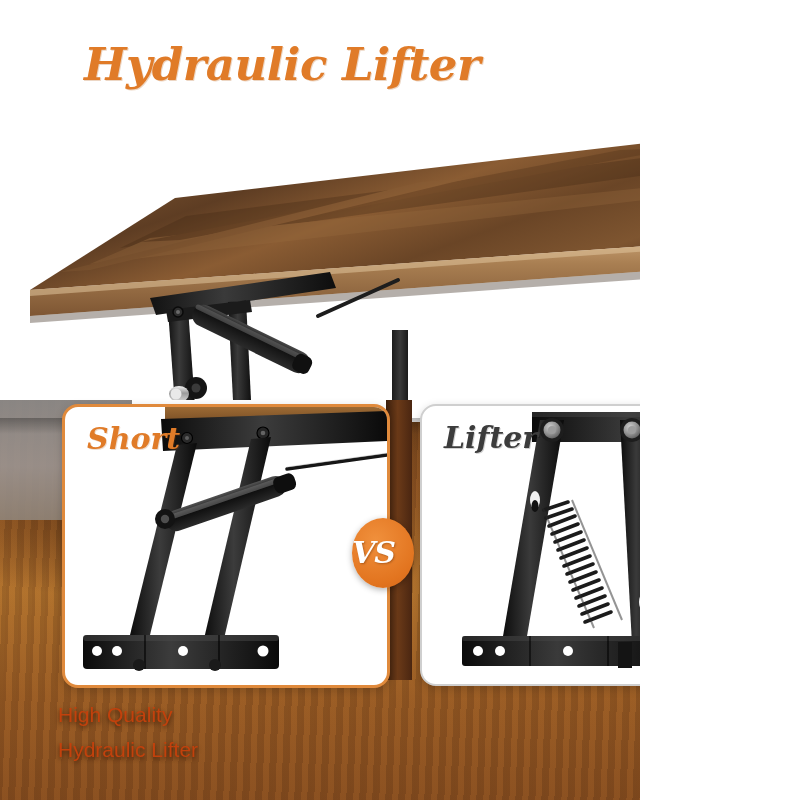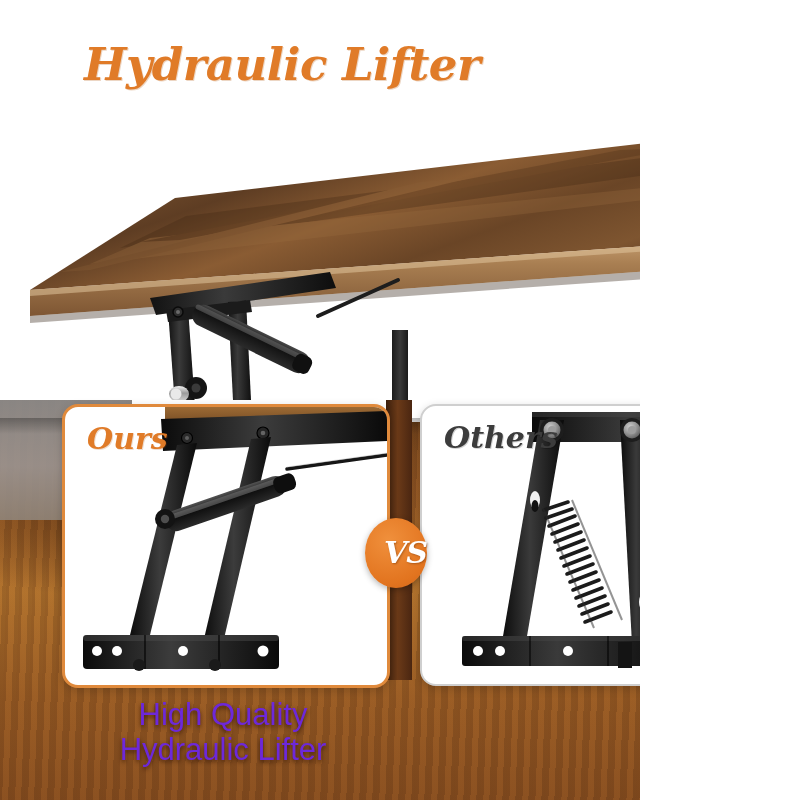--- a/index.html
+++ b/index.html
@@ -96,38 +96,38 @@
     font-style:italic;font-weight:bold;font-size:30px;
     letter-spacing:0px;
   }
   .panel.ours .panel-label{color:#e07b28;text-shadow:1px 1px 0 rgba(170,85,20,.2);}
   .panel.others .panel-label{color:#3c3c3c;text-shadow:1px 1px 0 rgba(0,0,0,.18);}
 
   .mech{position:absolute;inset:0;}
 
   
   .vs-badge{
-    position:absolute;left:365px;top:518px;width:62px;height:70px;
+    position:absolute;left:352px;top:518px;width:62px;height:70px;
     border-radius:50%;
     background:radial-gradient(circle at 38% 32%,#f0903c,#e2741f 70%,#d2661a);
-    display:flex;align-items:center;justify-content:flex-end;
+    display:flex;align-items:center;justify-content:flex-start;
     box-shadow:0 2px 6px rgba(0,0,0,.3);
     z-index:30;
   }
   .vs-badge span{
     font-family:"DejaVu Serif",serif;
     font-style:italic;font-weight:bold;font-size:30px;color:#fff;
     letter-spacing:-1px;line-height:1;
     text-shadow:1px 1px 2px rgba(120,55,10,.5);
   }
 
   
   .caption{
-    position:absolute;width:330px;text-align:center;
-    font-size:31px;line-height:35px;color:#6d28d9;
+    position:absolute;width:330px;text-align:left;
+    font-size:21px;line-height:35px;color:#c2410c;
     white-space:pre-line;font-weight:400;
     text-shadow:0 2px 4px rgba(40,16,4,.75);
     z-index:20;
   }
   .caption.left{left:58px;top:697px;}
   .caption.right{left:415px;top:697px;}
 </style>
 </head>
 <body>
 
@@ -210,21 +210,21 @@
 
   <div class="wood-bg"></div>
   <div class="wood-left-grey"></div>
   <div class="wood-right-dark"></div>
   <div class="wood-topstrip"></div>
   <div class="wood-shadowline"></div>
   <div class="leg-sliver-top"></div>
   <div class="leg-sliver"></div>
 
   <div class="panel ours">
-    <div class="panel-label">Ours</div>
+    <div class="panel-label">Short</div>
     <svg class="mech" viewBox="0 0 322 278">
       <defs>
         <linearGradient id="bar1" x1="0" y1="0" x2="1" y2="0">
           <stop offset="0%" stop-color="#0b0b0b"></stop>
           <stop offset="45%" stop-color="#3c3c3c"></stop>
           <stop offset="100%" stop-color="#0a0a0a"></stop>
         </linearGradient>
         <linearGradient id="cyl1" x1="0" y1="0" x2="0" y2="1">
           <stop offset="0%" stop-color="#545454"></stop>
           <stop offset="40%" stop-color="#101010"></stop>
@@ -269,21 +269,21 @@
 
       <line x1="80" y1="228" x2="80" y2="262" stroke="#000" stroke-width="1.6" opacity=".7"></line>
       <line x1="154" y1="228" x2="154" y2="262" stroke="#000" stroke-width="1.6" opacity=".7"></line>
 
       <circle cx="74" cy="258" r="6" fill="#1a1a1a"></circle>
       <circle cx="150" cy="258" r="6" fill="#1a1a1a"></circle>
     </svg>
   </div>
 
   <div class="panel others">
-    <div class="panel-label">Others</div>
+    <div class="panel-label">Lifter</div>
     <svg class="mech" viewBox="0 0 322 278">
       <defs>
         <linearGradient id="bar2" x1="0" y1="0" x2="1" y2="0">
           <stop offset="0%" stop-color="#0b0b0b"></stop>
           <stop offset="45%" stop-color="#3a3a3a"></stop>
           <stop offset="100%" stop-color="#0a0a0a"></stop>
         </linearGradient>
         <radialGradient id="cap" cx="0.38" cy="0.32" r="0.75">
           <stop offset="0%" stop-color="#cfcfcf"></stop>
           <stop offset="60%" stop-color="#8d8d8d"></stop>

